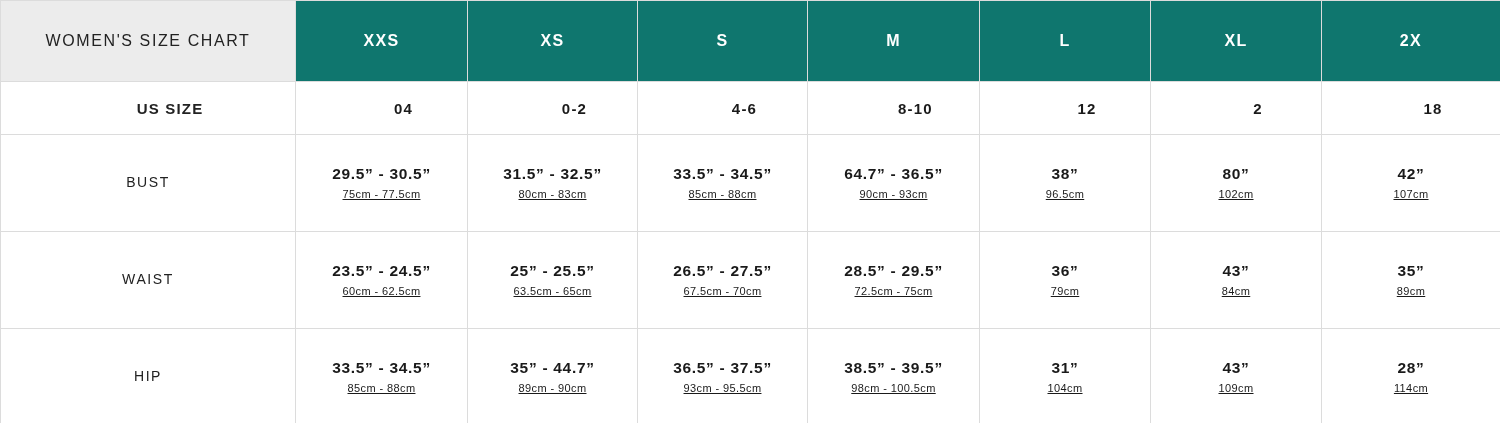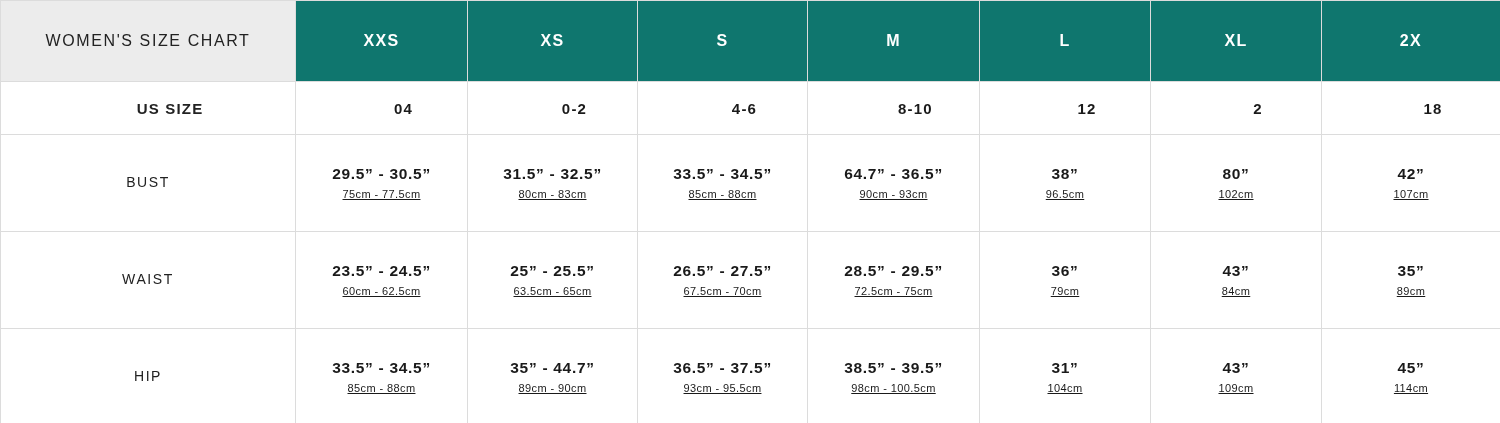--- a/index.html
+++ b/index.html
@@ -211,20 +211,20 @@
         </td>
         <td>
           <span class="v-imp">31”</span>
           <span class="v-met">104cm</span>
         </td>
         <td>
           <span class="v-imp">43”</span>
           <span class="v-met">109cm</span>
         </td>
         <td>
-          <span class="v-imp">45”</span>
+          <span class="v-imp">28”</span>
           <span class="v-met">114cm</span>
         </td>
       </tr>
     </tbody>
   </table>
 
 </div>
 
 </body></html>

